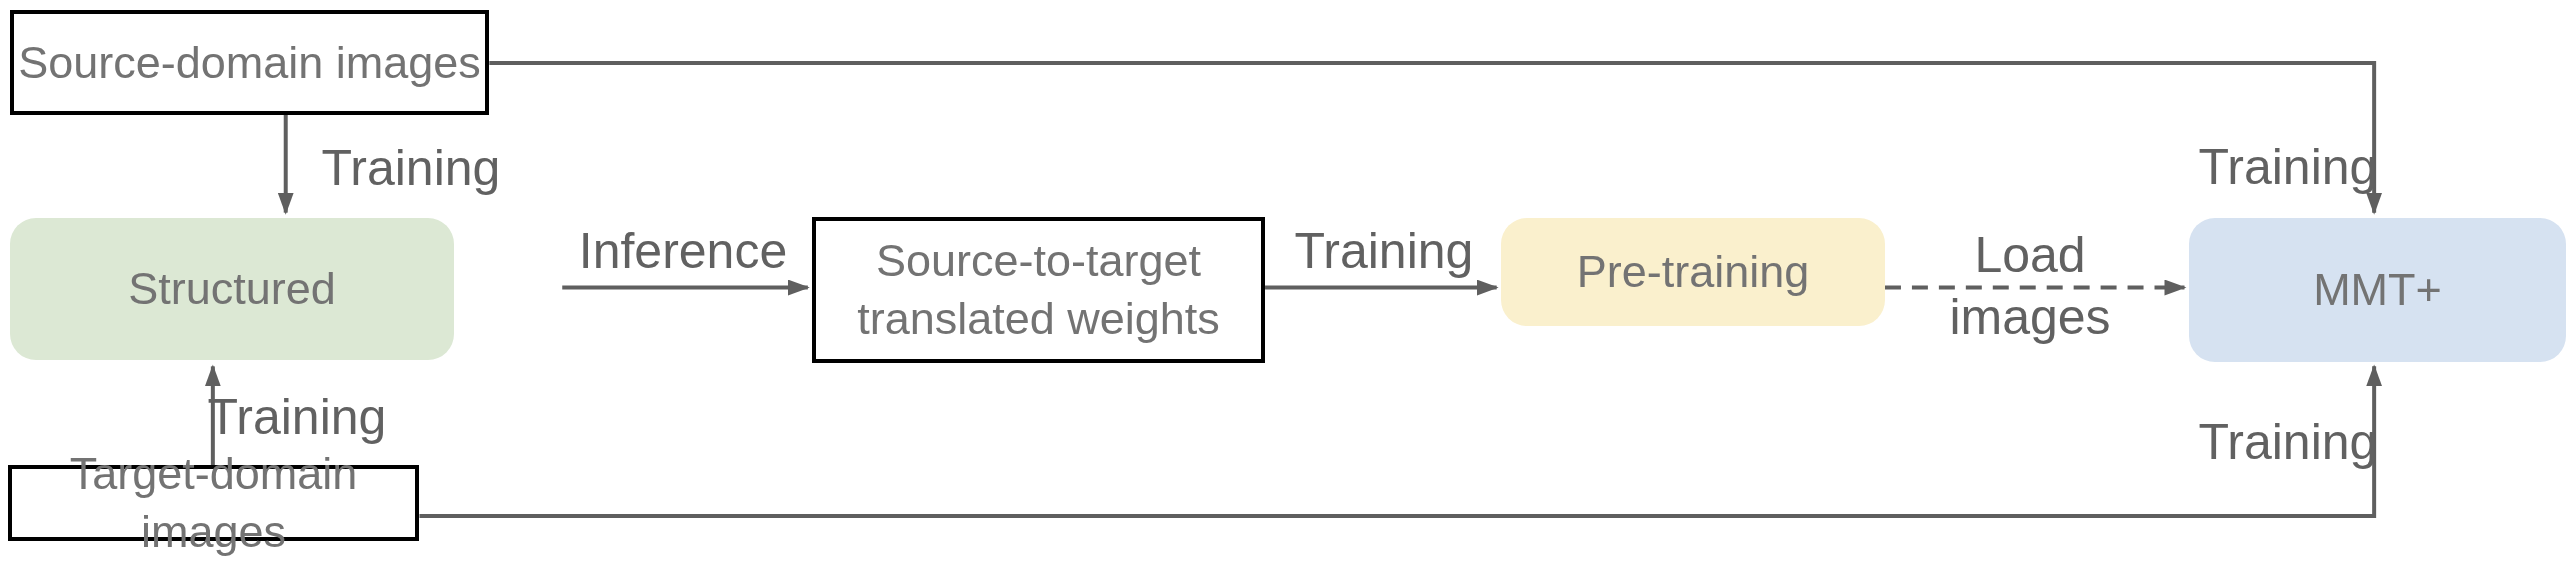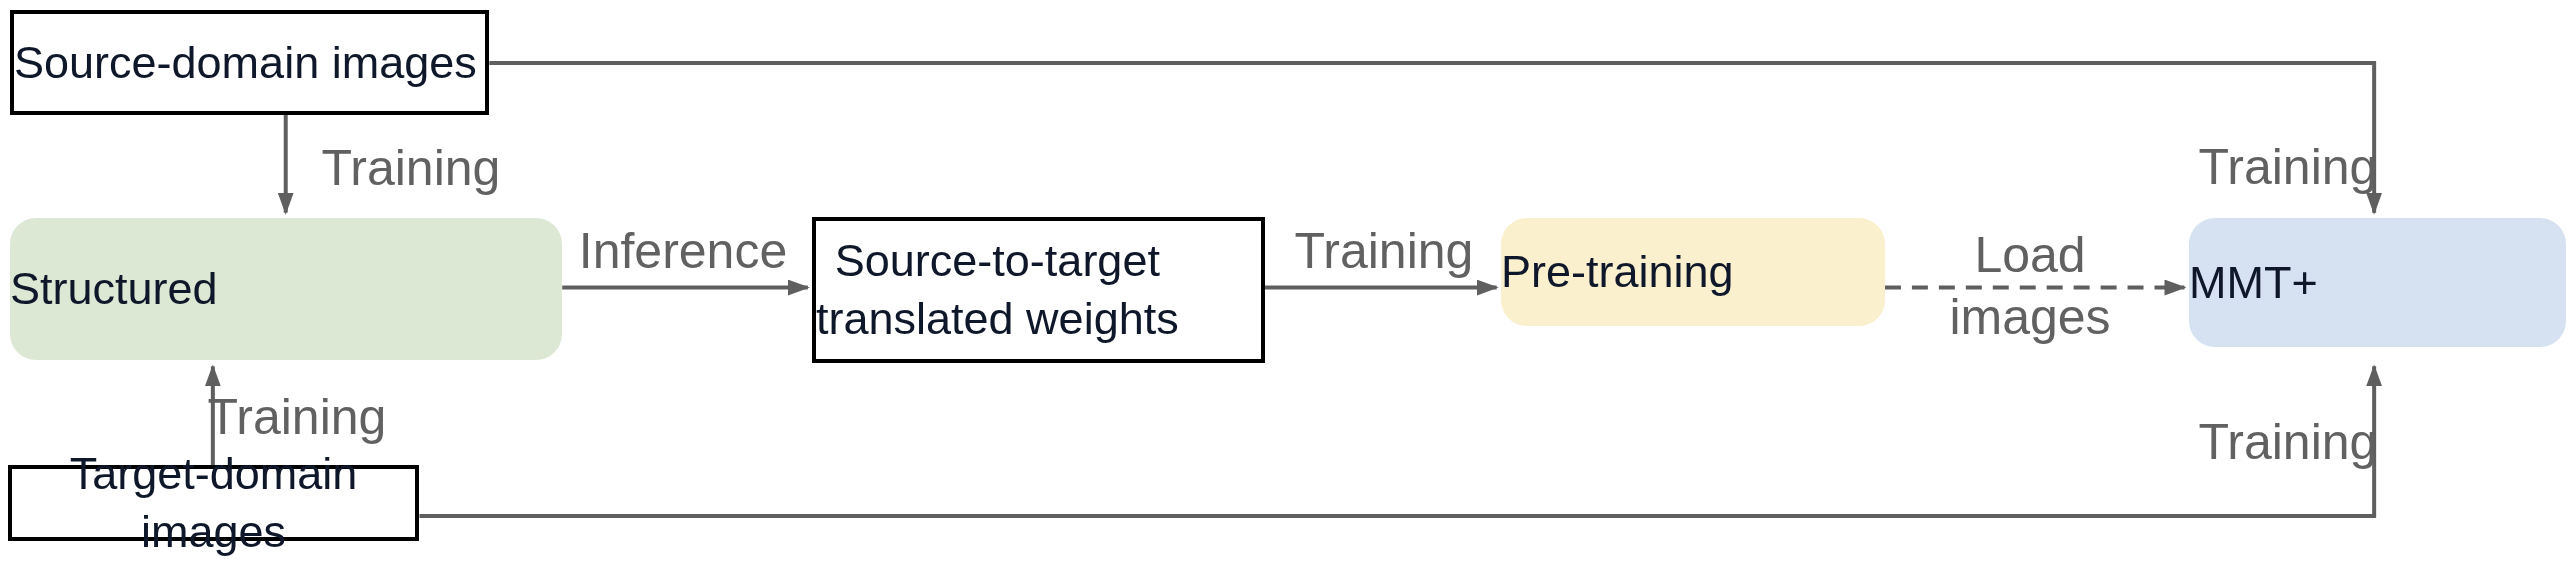--- a/index.html
+++ b/index.html
@@ -9,34 +9,35 @@
     height: 583px;
     background: #ffffff;
     font-family: "Liberation Sans", "DejaVu Sans", sans-serif;
     overflow: hidden;
   }
   .wires { position: absolute; left: 0; top: 0; width: 2576px; height: 583px; }
   .node {
     position: absolute;
     display: flex;
     align-items: center;
+    justify-content: center;
     text-align: center;
-    color: #0f172a;
+    color: #737373;
     font-size: 45px;
     line-height: 58px;
     box-sizing: border-box;
   }
   .node.plain { background: #ffffff; border: 4px solid #000000; border-radius: 0; }
   .node.rounded { border-radius: 26px; border: none; }
   .node-source   { left: 10px;   top: 10px;  width: 479px; height: 105px; }
   .node-target   { left: 8px;    top: 465px; width: 411px; height: 76px; }
-  .node-sda      { left: 10px;   top: 218px; width: 552px; height: 142px; background: #dce8d4; }
+  .node-sda      { left: 10px;   top: 218px; width: 444px; height: 142px; background: #dce8d4; }
   .node-stt      { left: 812px;  top: 217px; width: 453px; height: 146px; }
   .node-pre      { left: 1501px; top: 218px; width: 384px; height: 108px; background: #faf0cd; }
-  .node-mmt      { left: 2189px; top: 218px; width: 377px; height: 129px; background: #d6e2f1; }
+  .node-mmt      { left: 2189px; top: 218px; width: 377px; height: 144px; background: #d6e2f1; }
   .edge-label {
     position: absolute;
     transform: translate(-50%, -50%);
     color: #616161;
     font-size: 50px;
     white-space: nowrap;
   }
   .lbl-train-src-sda  { left: 411px;  top: 168px; }
   .lbl-train-tgt-sda  { left: 297px;  top: 417px; }
   .lbl-inference      { left: 683px;  top: 251px; }

